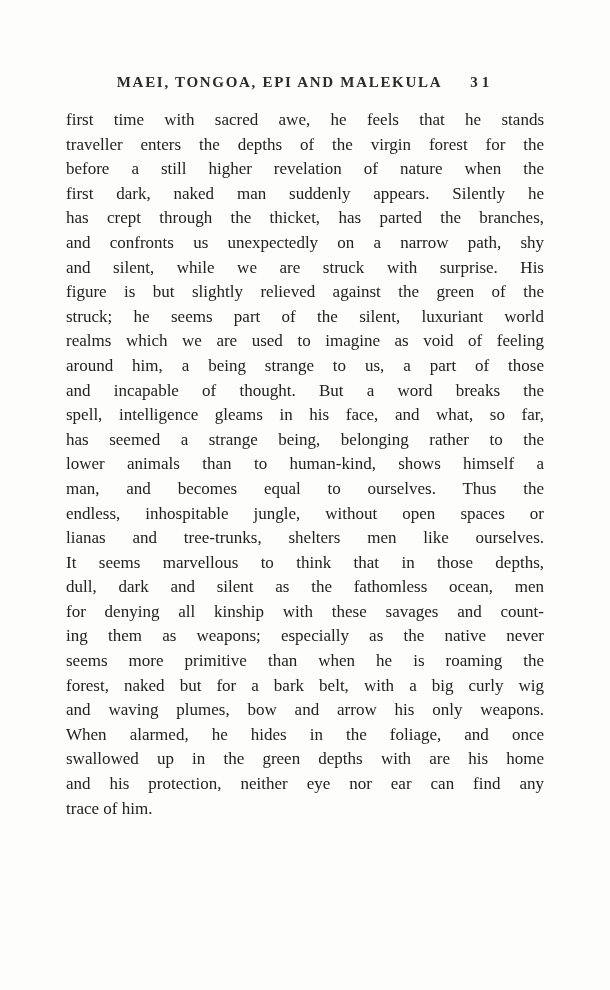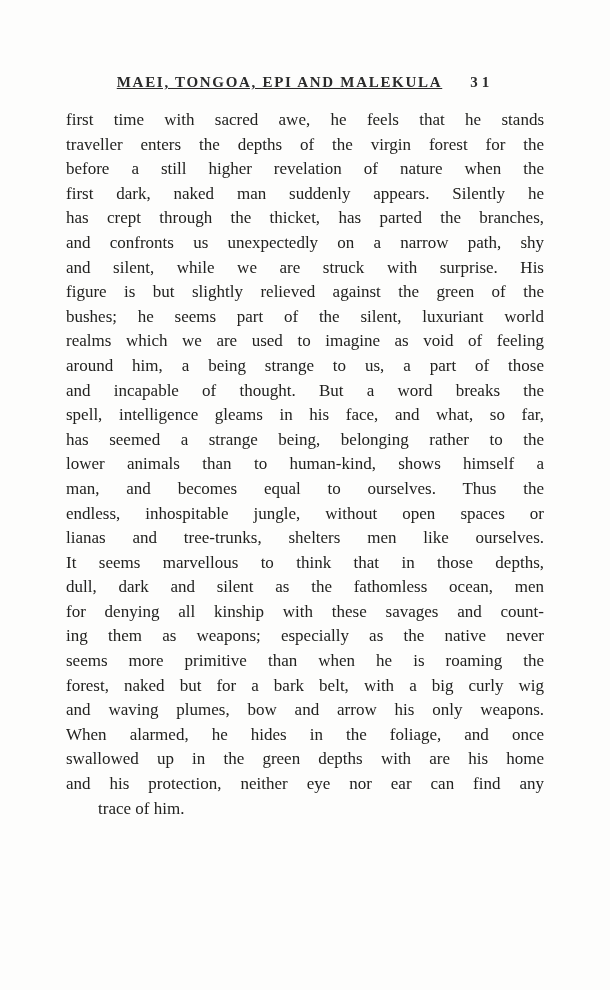--- a/index.html
+++ b/index.html
@@ -28,21 +28,20 @@
     justify-content: center;
     align-items: baseline;
     gap: 28px;
     color: #2b2b2b;
   }
   .running-title {
     font-size: 15px;
     font-weight: bold;
     letter-spacing: 1.7px;
     white-space: nowrap;
-    text-decoration: underline;
   }
   .page-number {
     font-size: 15px;
     font-weight: bold;
     letter-spacing: 4px;
   }
   .body-text {
     position: absolute;
     top: 108px;
     left: 66px;
@@ -50,41 +49,40 @@
     color: #222220;
     font-size: 17px;
   }
   .line {
     line-height: 24.6px;
     text-align: justify;
     text-align-last: justify;
   }
   .line.last {
     text-align-last: left;
-    margin-left: 32px;
   }
 </style>
 </head>
 <body>
 
 <div class="page">
   <div class="header">
     <span class="running-title">MAEI, TONGOA, EPI AND MALEKULA</span>
     <span class="page-number">31</span>
   </div>
   <div class="body-text">
       <div class="line">first time with sacred awe, he feels that he stands</div>
       <div class="line">traveller enters the depths of the virgin forest for the</div>
       <div class="line">before a still higher revelation of nature when the</div>
       <div class="line">first dark, naked man suddenly appears.  Silently he</div>
       <div class="line">has crept through the thicket, has parted the branches,</div>
       <div class="line">and confronts us unexpectedly on a narrow path, shy</div>
       <div class="line">and silent, while we are struck with surprise.  His</div>
       <div class="line">figure is but slightly relieved against the green of the</div>
-      <div class="line">bushes; he seems part of the silent, luxuriant world</div>
+      <div class="line">struck; he seems part of the silent, luxuriant world</div>
       <div class="line">realms which we are used to imagine as void of feeling</div>
       <div class="line">around him, a being strange to us, a part of those</div>
       <div class="line">and incapable of thought.  But a word breaks the</div>
       <div class="line">spell, intelligence gleams in his face, and what, so far,</div>
       <div class="line">has seemed a strange being, belonging rather to the</div>
       <div class="line">lower animals than to human-kind, shows himself a</div>
       <div class="line">man, and becomes equal to ourselves.  Thus the</div>
       <div class="line">endless, inhospitable jungle, without open spaces or</div>
       <div class="line">lianas and tree-trunks, shelters men like ourselves.</div>
       <div class="line">It seems marvellous to think that in those depths,</div>

